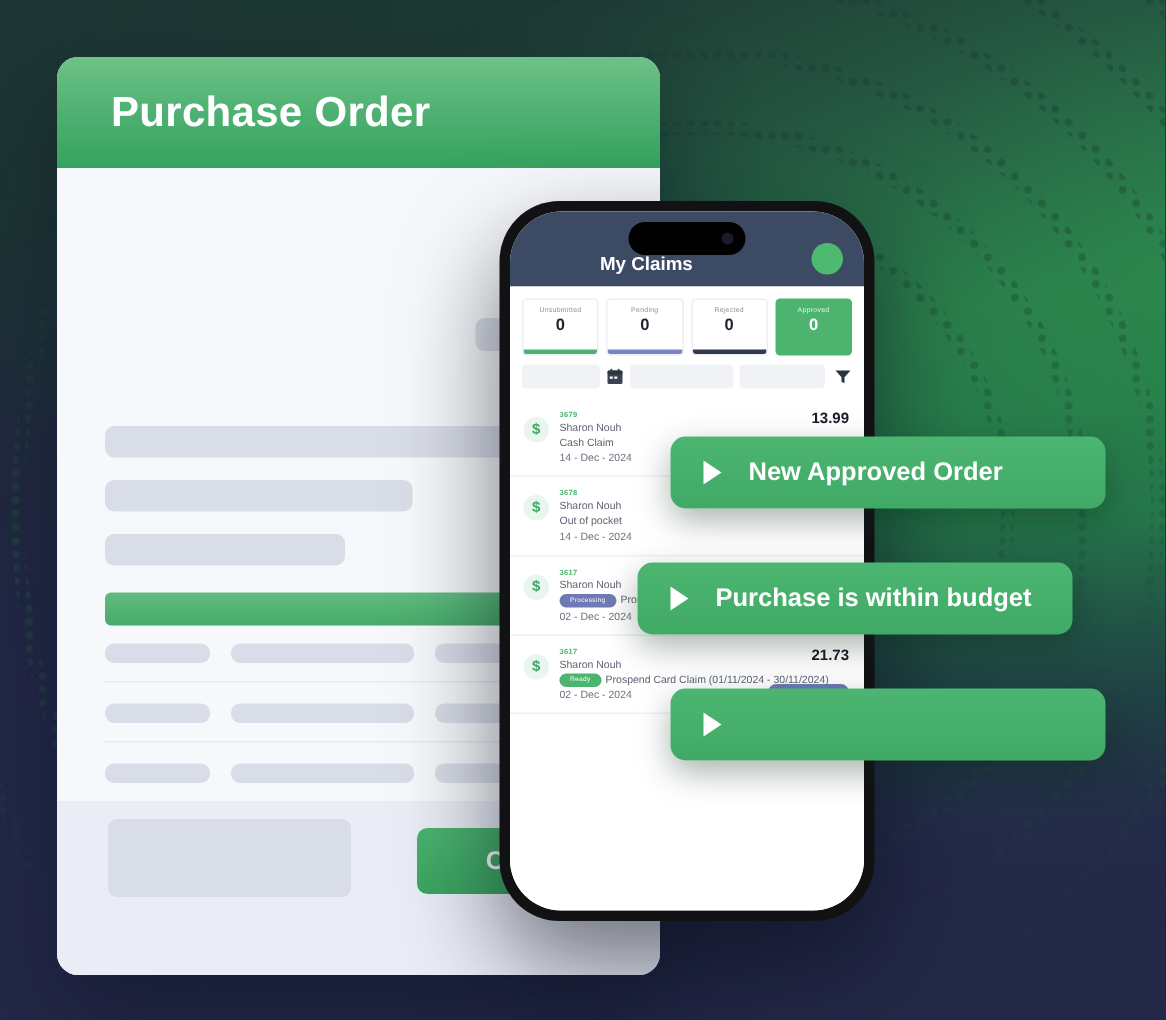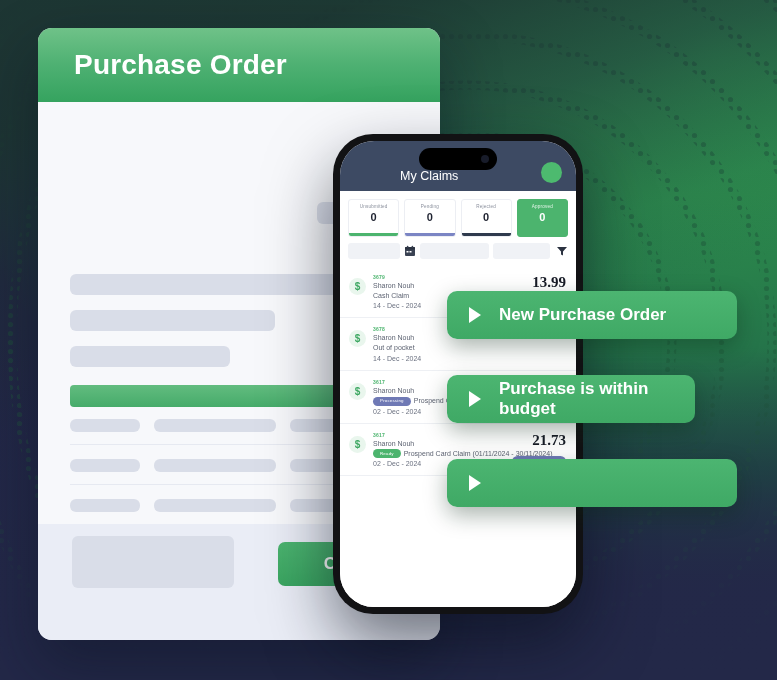--- a/index.html
+++ b/index.html
@@ -24,21 +24,21 @@
   }
   .bg-bottom {
     position: absolute; left: 0; right: 0; bottom: 0; height: 330px;
     background: linear-gradient(to top, #232848 0%, rgba(35,40,72,0.92) 28%, rgba(35,40,72,0.45) 62%, rgba(35,40,72,0) 100%);
   }
   .arcs { position: absolute; right: -120px; top: -130px; width: 900px; height: 920px; }
   .arcs svg { width: 100%; height: 100%; display: block; }
 
   
   .po-card {
-    position: absolute; left: 38px; top: 28px;
+    position: absolute; left: 38px; top: 38px;
     width: 402px; height: 612px;
     background: #eff1f8;
     border-radius: 14px;
     box-shadow: 0 26px 60px rgba(10,16,32,0.42);
     overflow: hidden;
     display: flex; flex-direction: column;
   }
   .po-header {
     height: 74px;
     background: linear-gradient(to bottom, #6fc288 0%, #4fb173 48%, #35a35f 100%);
@@ -125,21 +125,21 @@
     padding-right: 8px; z-index: 5;
   }
   .notch-cam { width: 8px; height: 8px; border-radius: 50%; background: #181c2a; }
 
   .app-bar {
     height: 50px; flex: 0 0 auto;
     background: #3d4a63;
     display: flex; align-items: flex-end; justify-content: space-between;
     padding: 0 14px 8px 16px;
   }
-  .app-title { color: #ffffff; font-size: 12.5px; font-weight: normal; padding-left: 44px; }
+  .app-title { color: #ffffff; font-size: 12.5px; font-weight: bold; padding-left: 44px; }
   .app-avatar { width: 21px; height: 21px; border-radius: 50%; background: #4dba6f; }
 
   .stat-row {
     flex: 0 0 auto;
     display: flex; gap: 5px;
     padding: 8px 8px 0 8px;
     background: #ffffff;
   }
   .stat {
     flex: 1; background: #ffffff;
@@ -185,21 +185,21 @@
     display: flex; align-items: center; justify-content: center;
     flex: 0 0 auto; margin-top: 4px;
   }
   .claim-main { flex: 1 1 auto; min-width: 0; }
   .claim-id { font-size: 5px; color: #4cb46e; font-weight: bold; display: block; letter-spacing: 0.2px; }
   .claim-name { font-size: 7px; color: #5d6372; display: block; margin-top: 2px; }
   .claim-desc { font-size: 7px; color: #5d6372; display: block; margin-top: 2px; line-height: 1.35; }
   .claim-date { font-size: 7px; color: #6b7180; display: block; margin-top: 2px; }
   .claim-amt {
     position: absolute; right: 10px; top: 8px;
-    font-size: 15px; font-weight: bold; color: #171b26; font-family: Liberation Serif, serif;
+    font-size: 10px; font-weight: bold; color: #171b26;
   }
   .pill {
     display: inline-block; vertical-align: middle;
     padding: 1.5px 7px; border-radius: 8px;
     font-size: 4.4px; color: #ffffff; letter-spacing: 0.2px;
     margin-right: 3px;
   }
   .pill.processing { background: #6f79b5; }
   .pill.ready { background: #4cb46e; }
   .pill-notsub {
@@ -222,21 +222,21 @@
     cursor: pointer;
   }
   .callout .tri {
     width: 0; height: 0;
     border-left: 12px solid #ffffff;
     border-top: 8px solid transparent;
     border-bottom: 8px solid transparent;
     flex: 0 0 auto;
   }
   .co-1 { left: 447px; top: 291px; width: 290px; }
-  .co-2 { left: 447px; top: 375px; width: 248px; }
+  .co-2 { left: 425px; top: 375px; width: 290px; }
   .co-3 { left: 447px; top: 459px; width: 290px; }
 </style>
 </head>
 <body>
 
 <div class="bg-root">
   <div class="bg-base"></div>
   <div class="arcs">
     <svg viewBox="0 0 900 920" xmlns="http://www.w3.org/2000/svg">
       <defs>
@@ -418,21 +418,21 @@
         <span class="claim-amt">21.73</span>
         <span class="pill-notsub">Not Submitted</span>
       </div>
 
     </div>
   </div>
 </div>
 
 <div class="callout co-1">
   <span class="tri"></span>
-  <span>New Purchase Order</span>
+  <span>New Approved Order</span>
 </div>
 <div class="callout co-2">
   <span class="tri"></span>
   <span>Purchase is within budget</span>
 </div>
 <div class="callout co-3">
   <span class="tri"></span>
 </div>
 
 </body></html>

